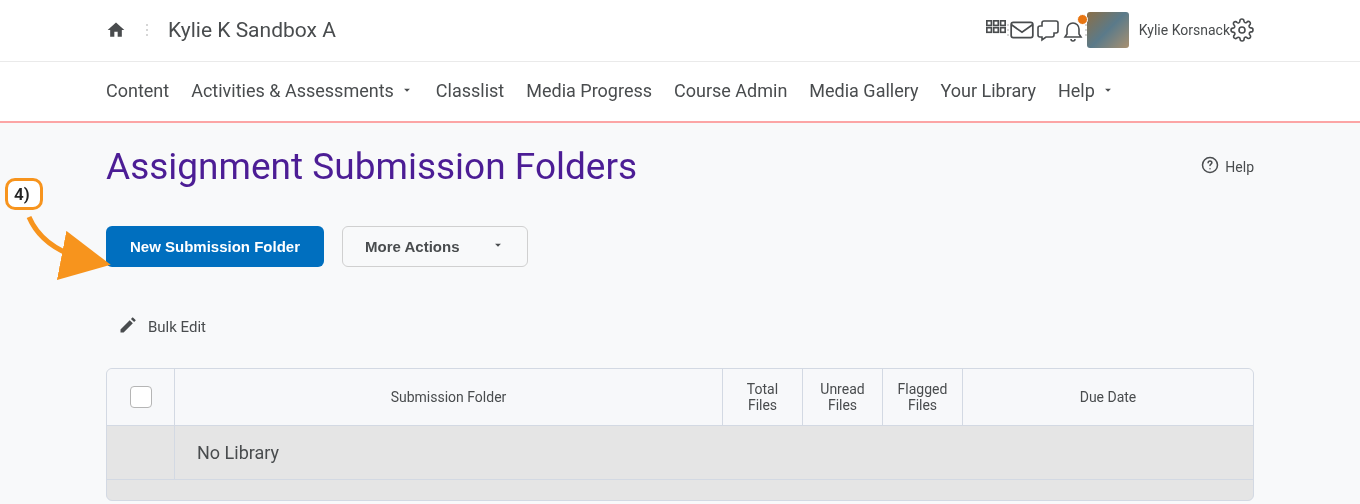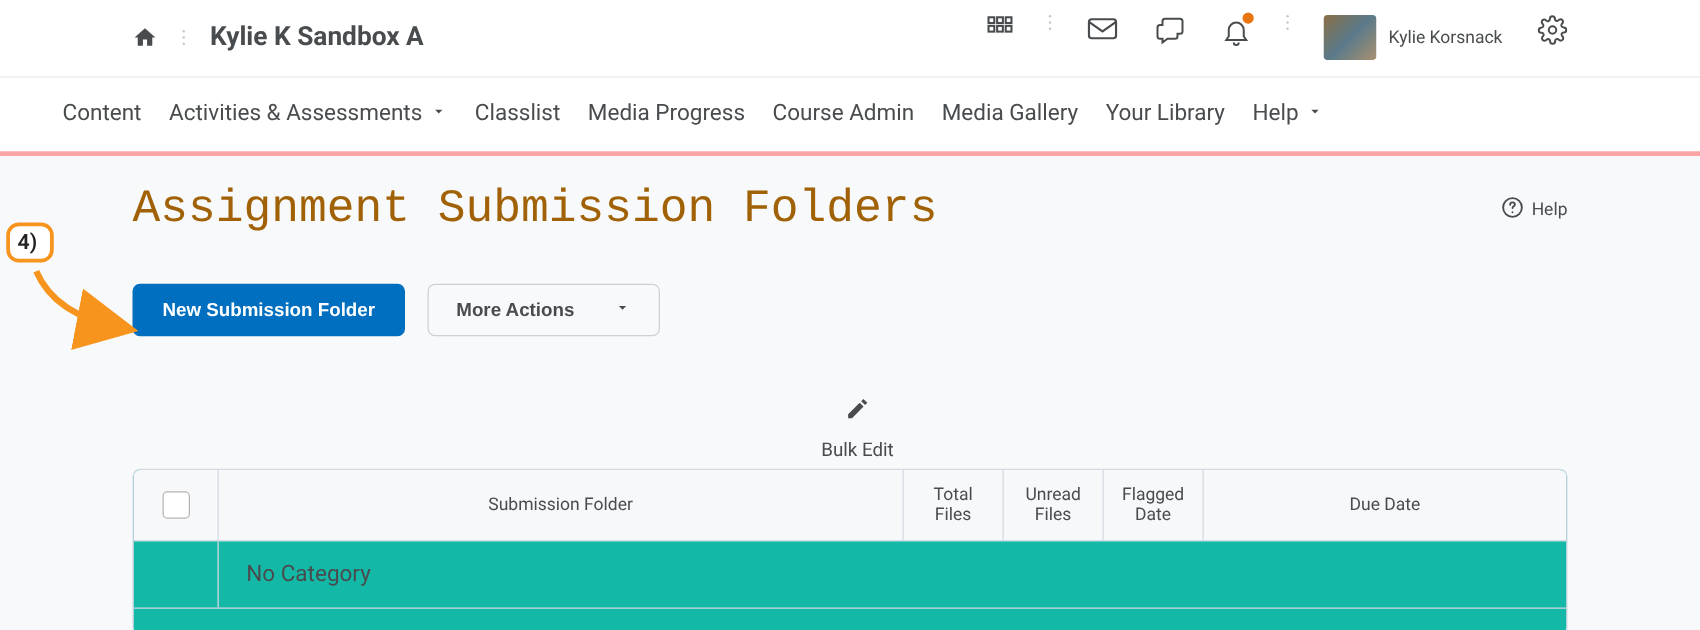--- a/index.html
+++ b/index.html
@@ -38,27 +38,26 @@
       gap: 3px;
     }
     .dot-divider span {
       width: 2px;
       height: 2px;
       background: #c8c8c8;
       border-radius: 50%;
     }
     .course-title {
       font-size: 21px;
-      font-weight: 700;
+      font-weight: 400;
       color: #494c4e;
     }
     .header-right {
       display: flex;
-      align-items: flex-start;
-      gap: 28px;
+      align-items: center;
     }
     .icon-btn {
       position: relative;
       color: #494c4e;
       cursor: pointer;
       display: flex;
       align-items: center;
       justify-content: center;
     }
     .notif-dot {
@@ -83,23 +82,23 @@
     }
     .user-block {
       display: flex;
       align-items: center;
       gap: 10px;
     }
     .nav-bar {
       display: flex;
       align-items: center;
       gap: 22px;
-      padding: 18px 50px 20px;
+      padding: 18px 106px 20px;
       border-top: 1px solid #eaeaea;
-      border-bottom: 4px solid #fca5a5;
+      border-bottom: 2px solid #fca5a5;
     }
     .nav-item {
       font-size: 18px;
       color: #494c4e;
       cursor: pointer;
       display: flex;
       align-items: center;
       gap: 6px;
     }
     .caret {
@@ -111,22 +110,21 @@
       height: 100%;
     }
     .page-title-row {
       display: flex;
       justify-content: space-between;
       align-items: center;
     }
     .page-title {
       font-size: 37px;
       font-weight: 400;
-      color: #a16207;
-      font-family: Liberation Mono, monospace;
+      color: #4c1d95;
     }
     .help-link {
       display: flex;
       align-items: center;
       gap: 6px;
       font-size: 14px;
       color: #494c4e;
       cursor: pointer;
     }
     .action-row {
@@ -159,29 +157,28 @@
     }
     .bulk-edit {
       display: flex;
       align-items: center;
       gap: 10px;
       margin-top: 48px;
       margin-left: 12px;
       font-size: 15px;
       color: #494c4e;
       cursor: pointer;
-      flex-direction: column;
     }
     .table {
-      margin-top: 6px;
+      margin-top: 29px;
       width: 100%;
       border: 1px solid #d3d9e3;
       border-radius: 6px;
       overflow: hidden;
-      background: #14b8a6;
+      background: #e5e5e5;
     }
     .thead {
       display: flex;
       background: #f7f8fa;
       border-bottom: 1px solid #d3d9e3;
     }
     .th {
       padding: 12px 10px;
       font-size: 14px;
       color: #494c4e;
@@ -382,26 +379,26 @@
   </div>
 
   <div class="table">
     <div class="thead">
       <div class="th th-checkbox">
         <div class="checkbox"></div>
       </div>
       <div class="th th-folder">Submission Folder</div>
       <div class="th th-total">Total Files</div>
       <div class="th th-unread">Unread Files</div>
-      <div class="th th-flagged">Flagged Date</div>
+      <div class="th th-flagged">Flagged Files</div>
       <div class="th th-due">Due Date</div>
     </div>
     <div class="trow trow-category-wrap">
       <div class="td-gap"></div>
-      <div style="padding:16px 22px;font-size:18px;color:#494c4e;flex:1;">No Category</div>
+      <div style="padding:16px 22px;font-size:18px;color:#494c4e;flex:1;">No Library</div>
     </div>
     <div class="trow" style="height:20px;"></div>
   </div>
 </div>
 
 <div class="annotation-badge">4)</div>
 <svg class="annotation-arrow" width="90" height="70">
   <defs>
     <marker id="arrowhead" markerWidth="10" markerHeight="10" refX="7" refY="5" orient="auto">
       <polygon points="0,0 10,5 0,10" fill="#f7941d"></polygon>

